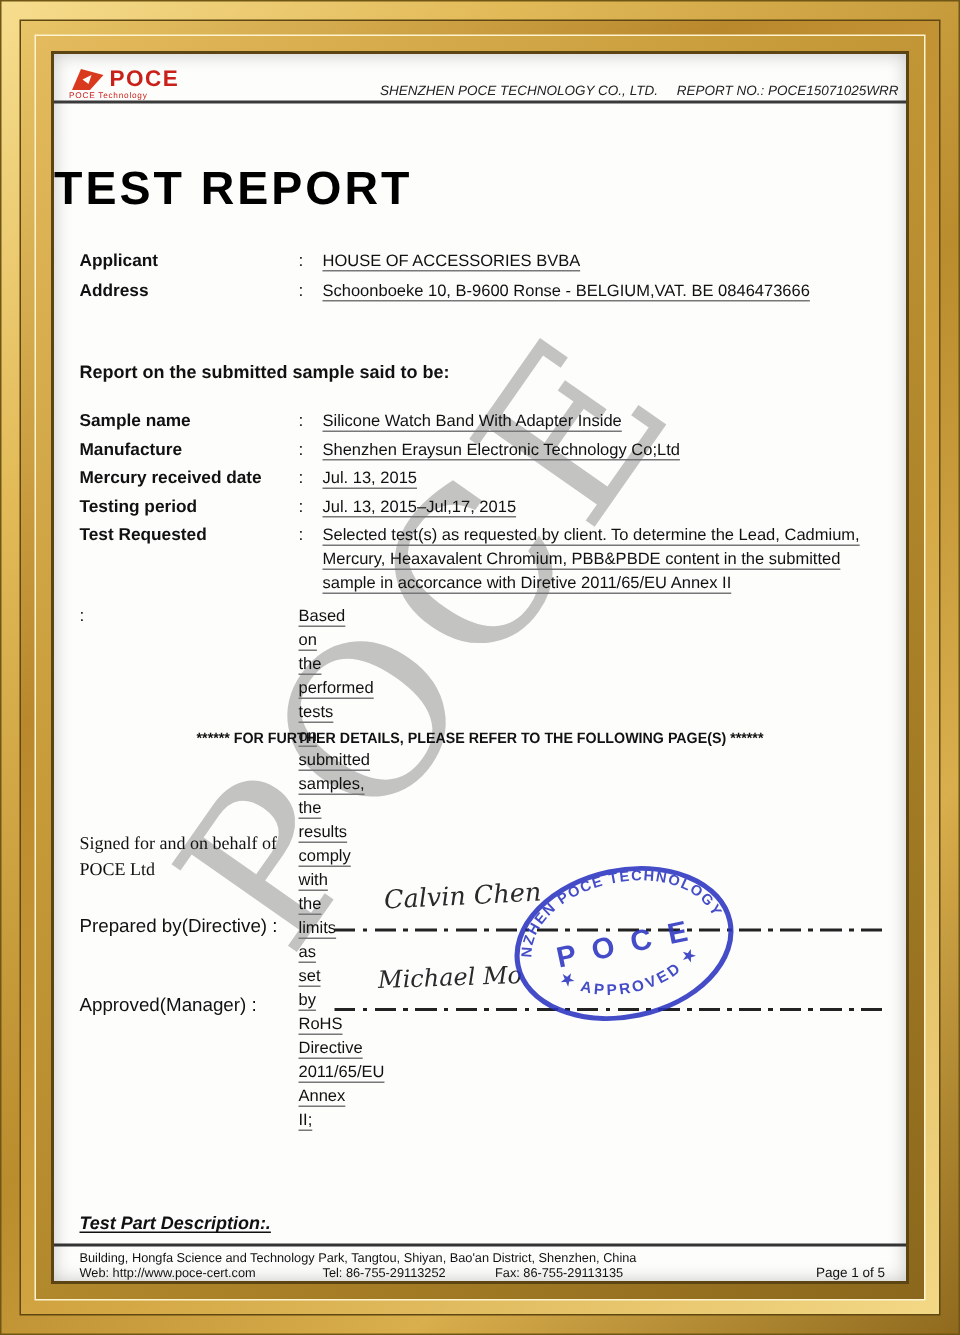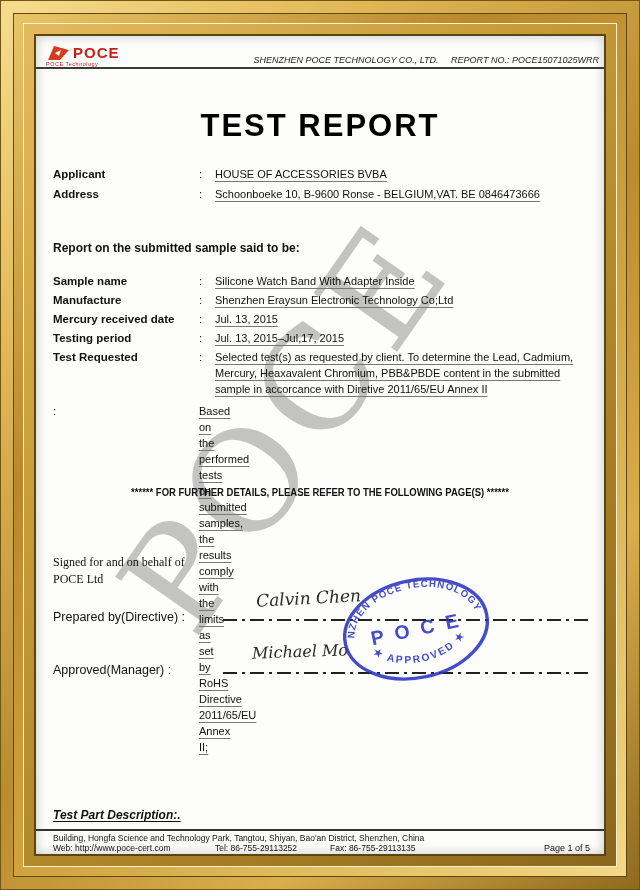--- a/index.html
+++ b/index.html
@@ -26,21 +26,21 @@
   .hdr { position:absolute; top:3px; left:10px; right:5px; height:28px;
          display:flex; justify-content:space-between; align-items:flex-end; z-index:2; }
   .logo { display:flex; flex-direction:column; line-height:1; }
   .logo-top { display:flex; align-items:center; gap:3px; }
   .brand { color:#c9201a; font-weight:bold; font-size:15px; letter-spacing:1px; }
   .tagline { font-size:5.5px; color:#c9201a; margin-top:1px; letter-spacing:0.5px; }
   .hdr-right { font-size:9px; font-style:italic; color:#222; padding-bottom:2px; white-space:nowrap; }
   .hdr-right span { margin-left:10px; }
   .rule1 { position:absolute; top:31px; left:0; right:0; height:2px; background:#3a3a3a; z-index:2; }
   
-  .title { position:absolute; top:72px; left:0; right:0; text-align:center;
+  .title { position:absolute; top:72px; left:0; right:0; 
            font-size:31px; font-weight:bold; letter-spacing:2px; color:#000; z-index:2; }
   
   .fields { position:absolute; left:17px; right:14px; z-index:2; }
   .top-fields { top:130px; }
   .sample-fields { top:237px; }
   .fieldrow { display:grid; grid-template-columns:140px 10px 1fr; column-gap:6px; margin-bottom:3px; }
   .top-fields .fieldrow { margin-bottom:4px; }
   .flabel { font-weight:bold; font-size:11.5px; line-height:16px; }
   .fcolon { font-size:11.5px; line-height:16px; }
   .fvalue { font-size:11px; line-height:16px;

